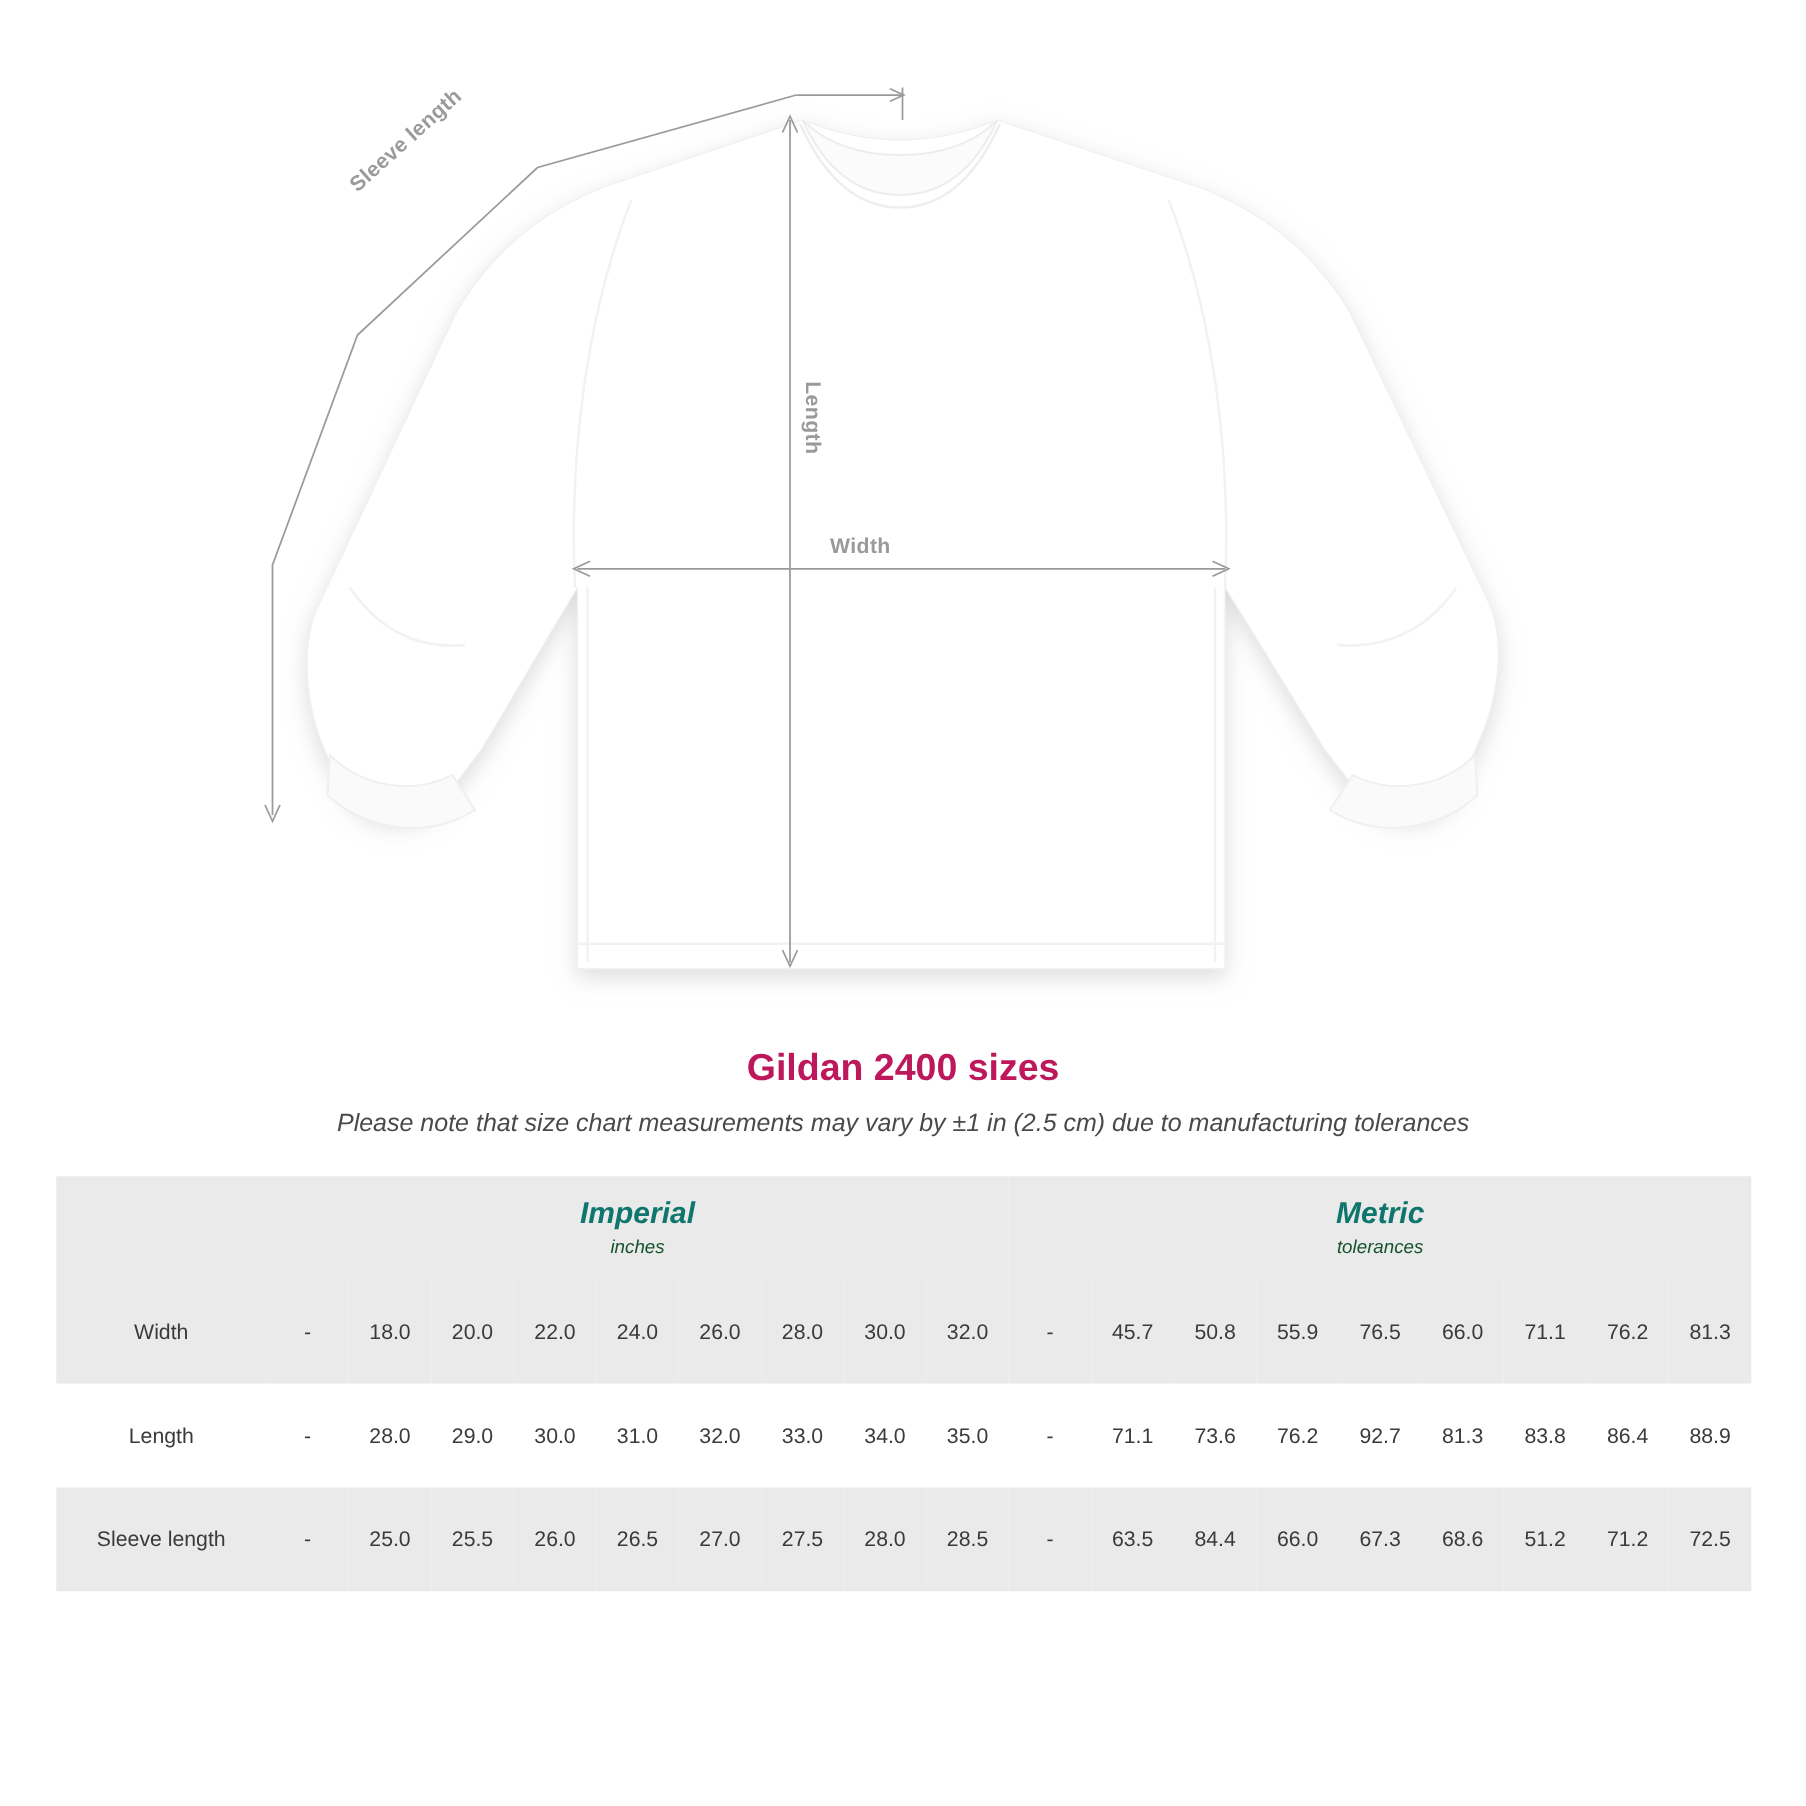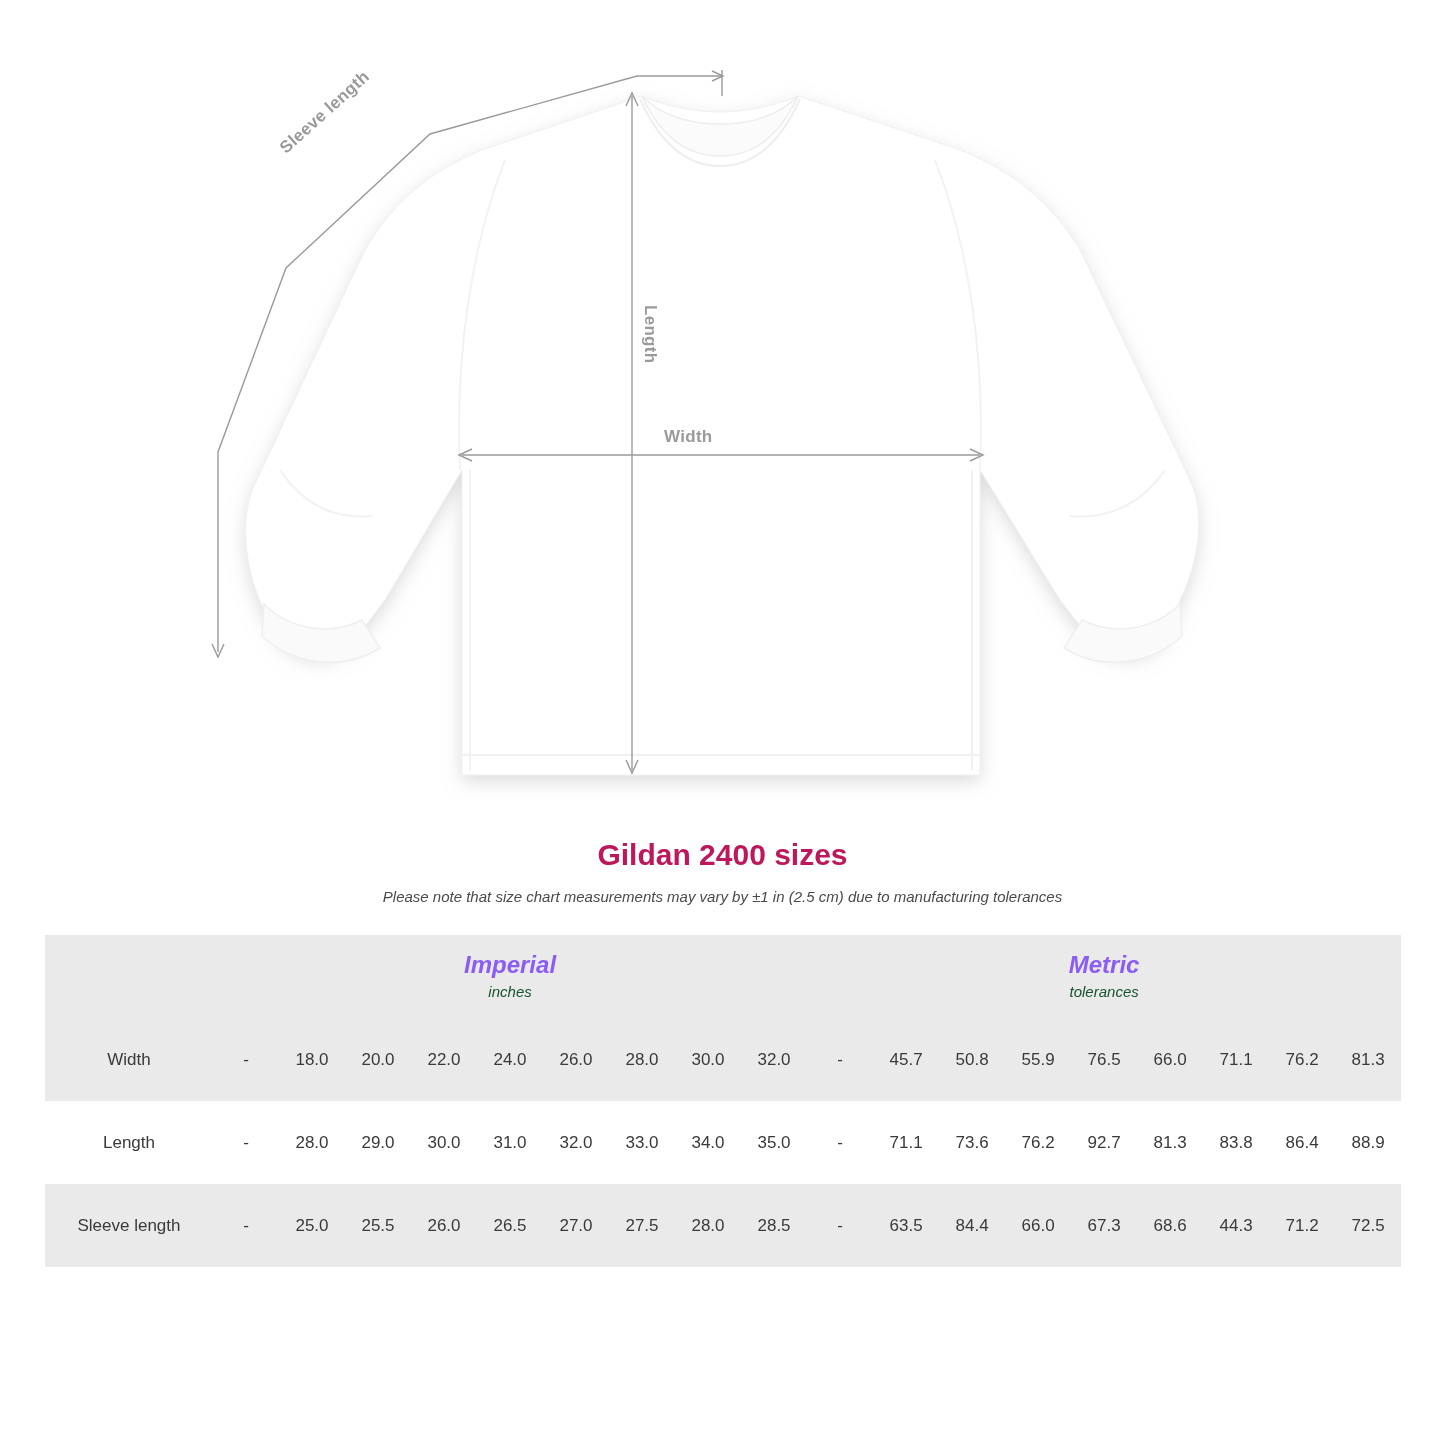--- a/index.html
+++ b/index.html
@@ -55,21 +55,21 @@
   
   .chart-title {
     text-align: center;
     font-size: 30px;
     font-weight: bold;
     color: #be185d;
     margin: 18px 0 0 0;
   }
   .chart-note {
     text-align: center;
-    font-size: 15px;
+    font-size: 20px;
     font-style: italic;
     color: #4a4a4a;
     margin: 16px 0 0 0;
   }
 
   
   .table-wrap {
     margin: 30px 45px 0 45px;
   }
   table.sizes {
@@ -87,21 +87,21 @@
     font-weight: normal;
   }
   .unit-band td {
     background: #eaeaea;
     height: 116px;
   }
   .unit-title {
     font-size: 24px;
     font-style: italic;
     font-weight: bold;
-    color: #8b5cf6;
+    color: #0f766e;
     line-height: 1.25;
   }
   .unit-sub {
     font-size: 15px;
     font-style: italic;
     color: #14532d;
     line-height: 1.6;
   }
   .row-head {
     font-weight: bold;
@@ -290,19 +290,19 @@
         <td>27.0</td>
         <td>27.5</td>
         <td>28.0</td>
         <td>28.5</td>
         <td>-</td>
         <td>63.5</td>
         <td>84.4</td>
         <td>66.0</td>
         <td>67.3</td>
         <td>68.6</td>
-        <td>44.3</td>
+        <td>51.2</td>
         <td>71.2</td>
         <td>72.5</td>
       </tr>
     </tbody>
   </table>
 </div>
 
 </body></html>

